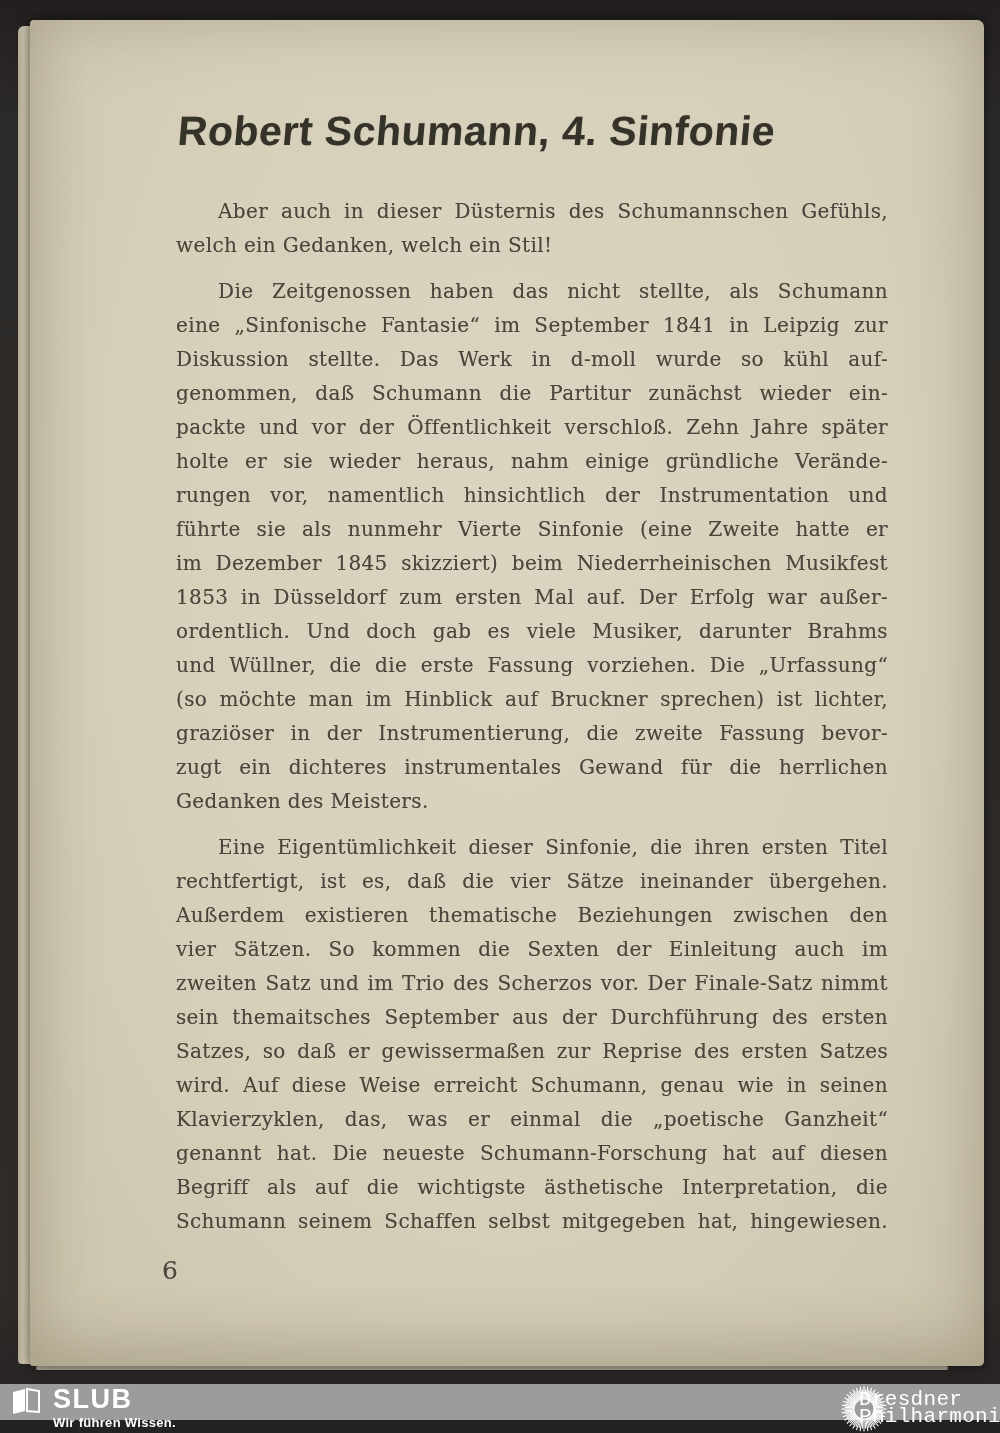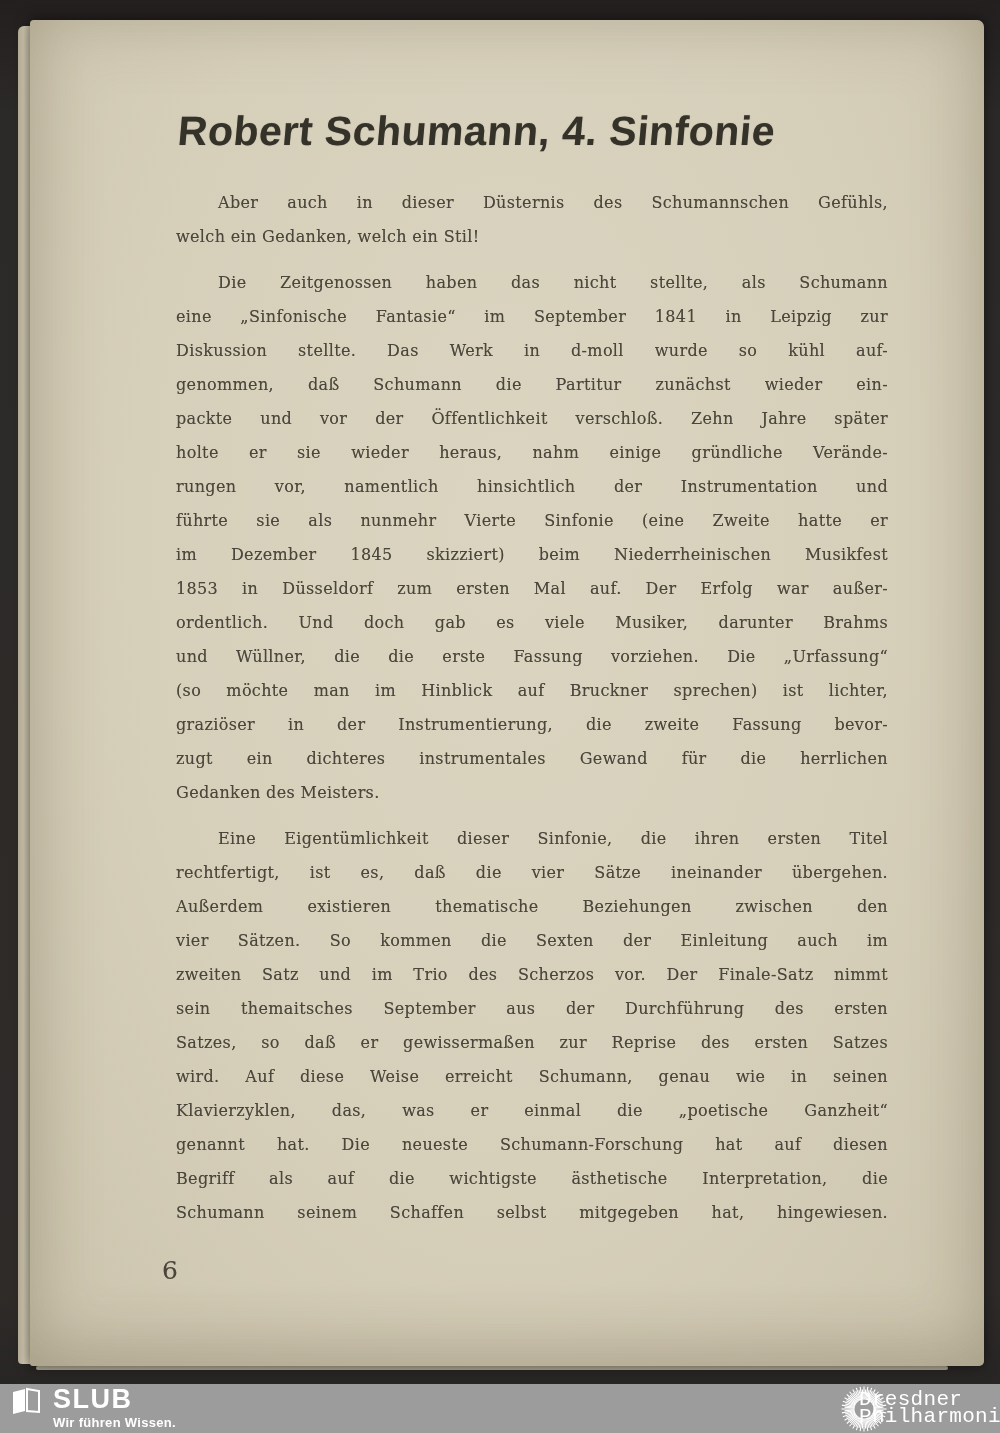--- a/index.html
+++ b/index.html
@@ -26,34 +26,34 @@
     box-shadow:inset 0 0 70px rgba(115,105,80,.28), inset 0 -25px 55px rgba(110,100,80,.18),
                0 0 14px rgba(0,0,0,.55);
   }
   .title{
     position:absolute;left:146px;top:88px;
     font-family:"Liberation Sans", sans-serif;font-weight:bold;font-size:41px;
     color:#353229;letter-spacing:.5px;transform:skewX(-5deg);transform-origin:left bottom;
     text-shadow:0 0 1px rgba(53,50,41,.35);
   }
   .body-text{
-    position:absolute;left:146px;top:166px;width:712px;
-    font-size:16px;line-height:34px;color:#4a463c;letter-spacing:.35px;
+    position:absolute;left:146px;top:174px;width:712px;
+    font-size:20px;line-height:34px;color:#4a463c;letter-spacing:.35px;
     text-shadow:0 0 .6px rgba(74,70,60,.45);
   }
   .para + .para{margin-top:12px;}
   .line{text-align:justify;text-align-last:justify;}
   .line.indent{padding-left:42px;}
   .line.loose{text-align-last:left;}
   .page-number{
     position:absolute;left:132px;top:1236px;font-size:25px;color:#4a463c;
     text-shadow:0 0 .6px rgba(74,70,60,.45);
   }
   .footer{
-    position:absolute;left:0;top:1384px;width:1000px;height:49px;background:#9c9c9c;
+    position:absolute;left:0;top:1384px;width:1000px;height:36px;background:#9c9c9c;
     font-family:"Liberation Sans", sans-serif;color:#ffffff;
   }
   .slub-logo{position:absolute;left:12px;top:3px;width:28px;height:28px;}
   .slub-wordmark{
     position:absolute;left:53px;top:0px;font-size:27px;font-weight:bold;letter-spacing:1.5px;
   }
   .slub-tagline{position:absolute;left:53px;top:31px;font-size:13px;font-weight:bold;letter-spacing:.3px;}
   .phil-logo{position:absolute;left:840px;top:1px;width:48px;height:48px;}
   .phil-name{
     position:absolute;left:859px;top:7px;font-family:Liberation Mono, monospace;

